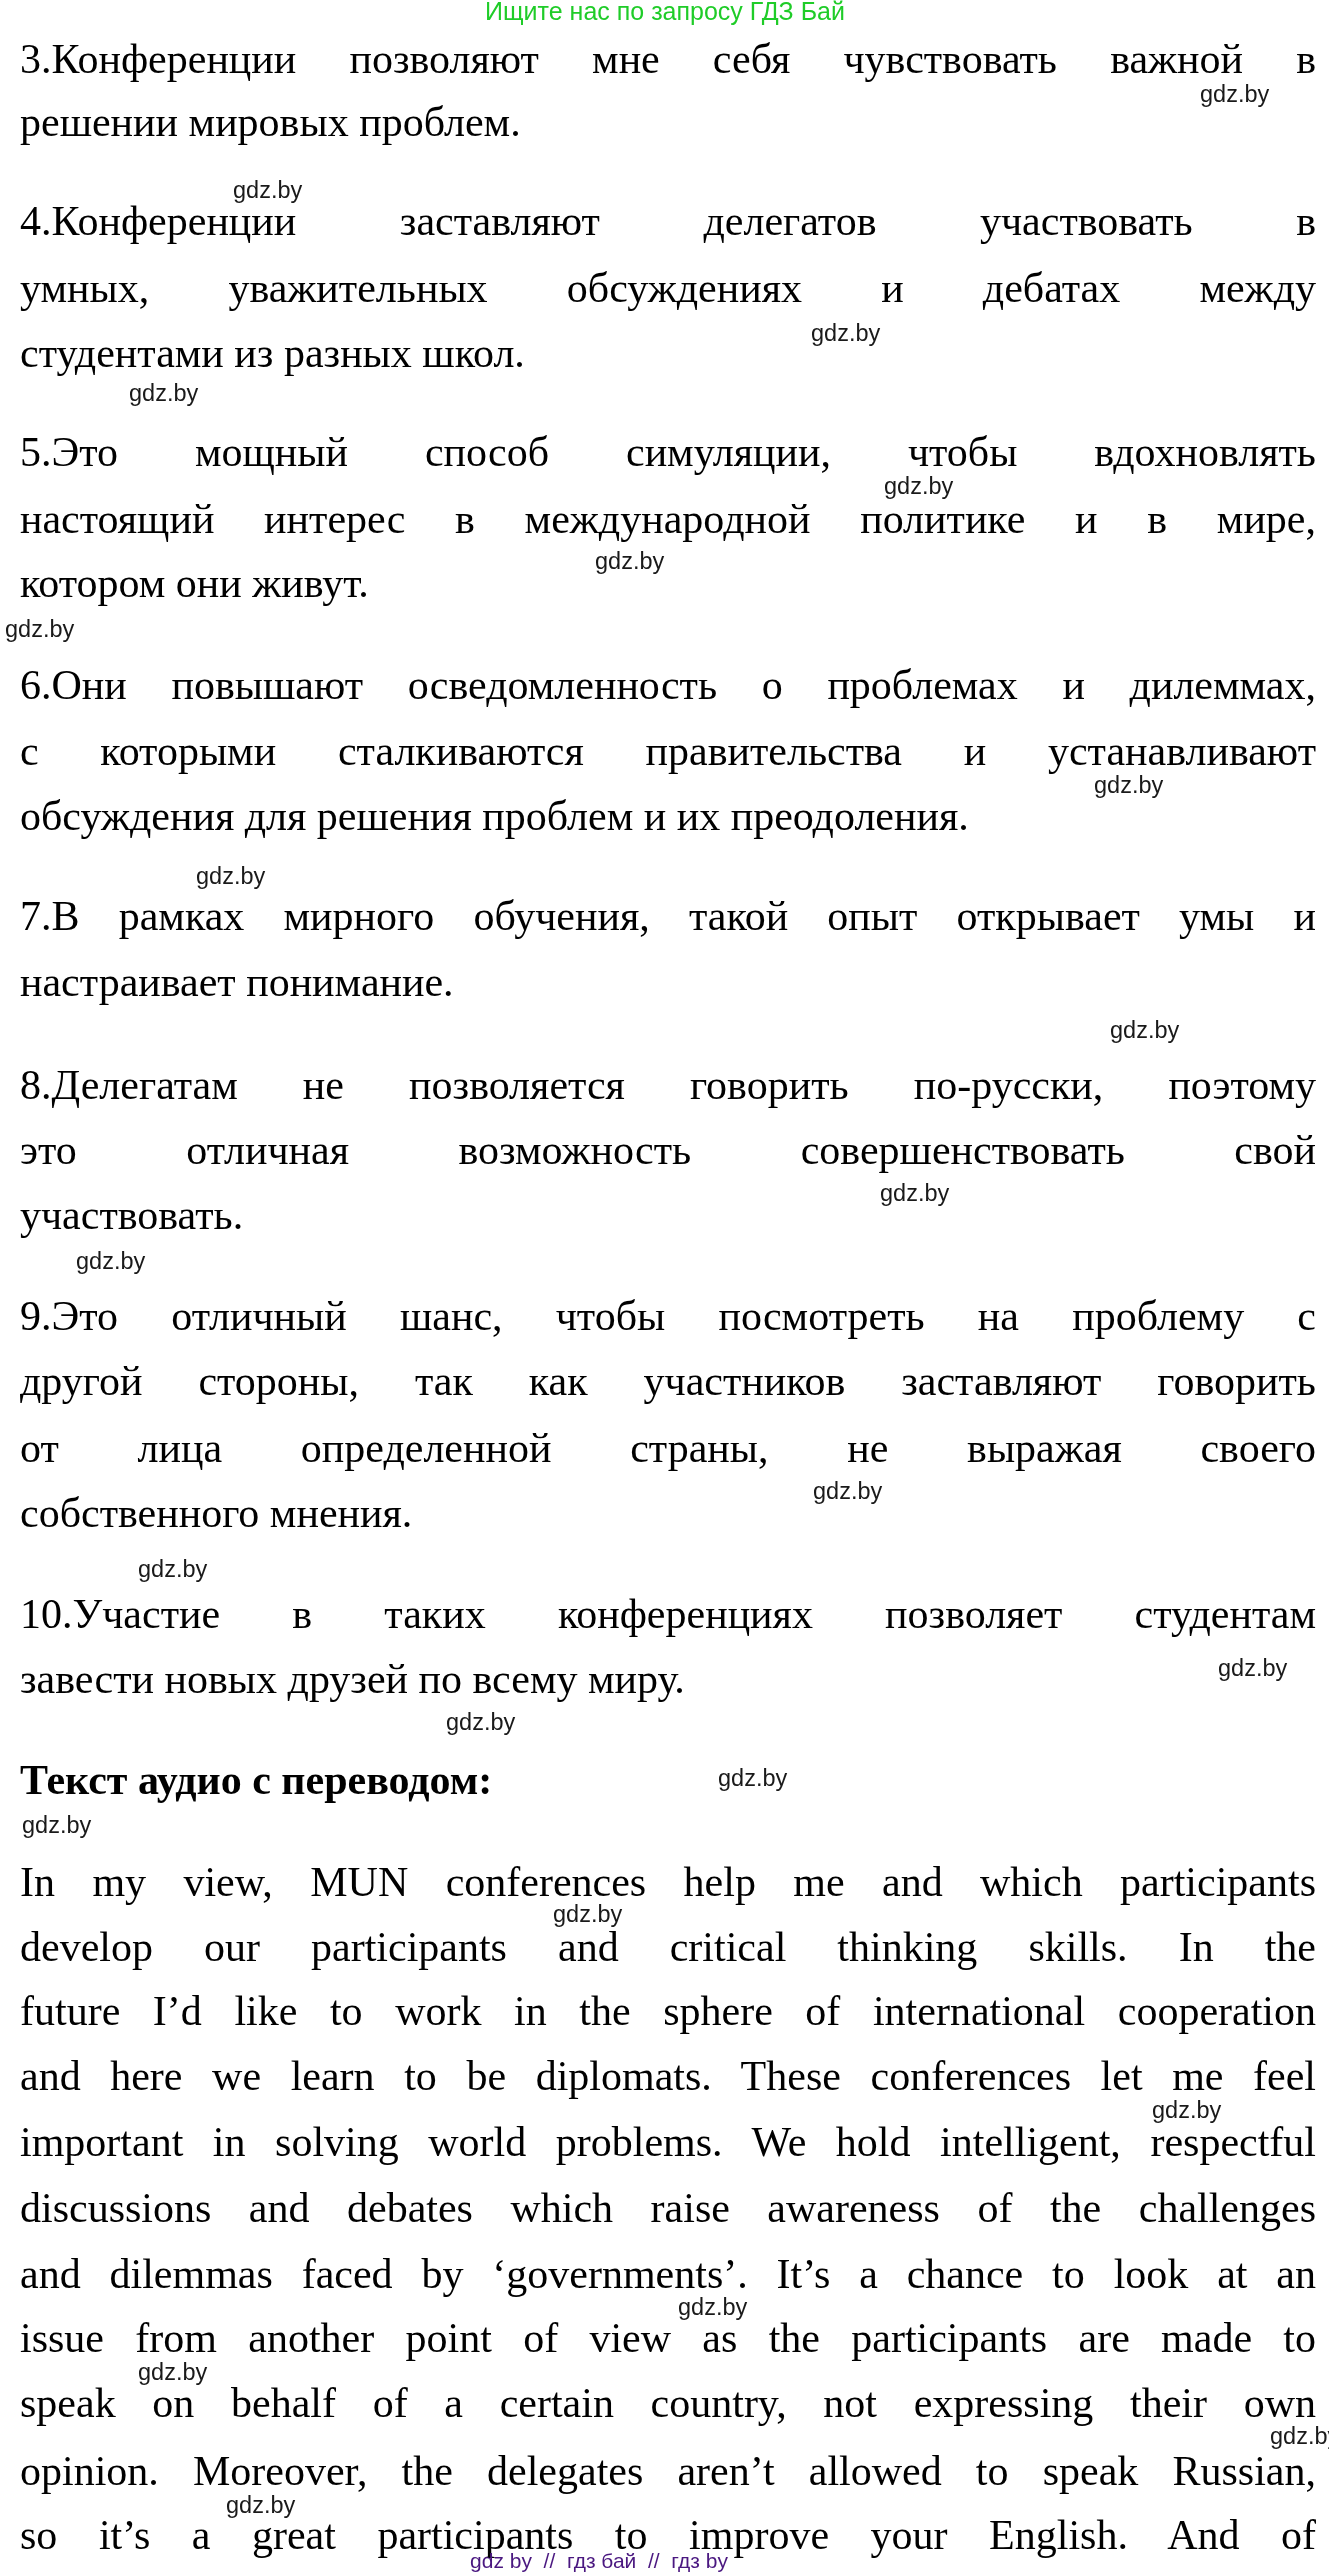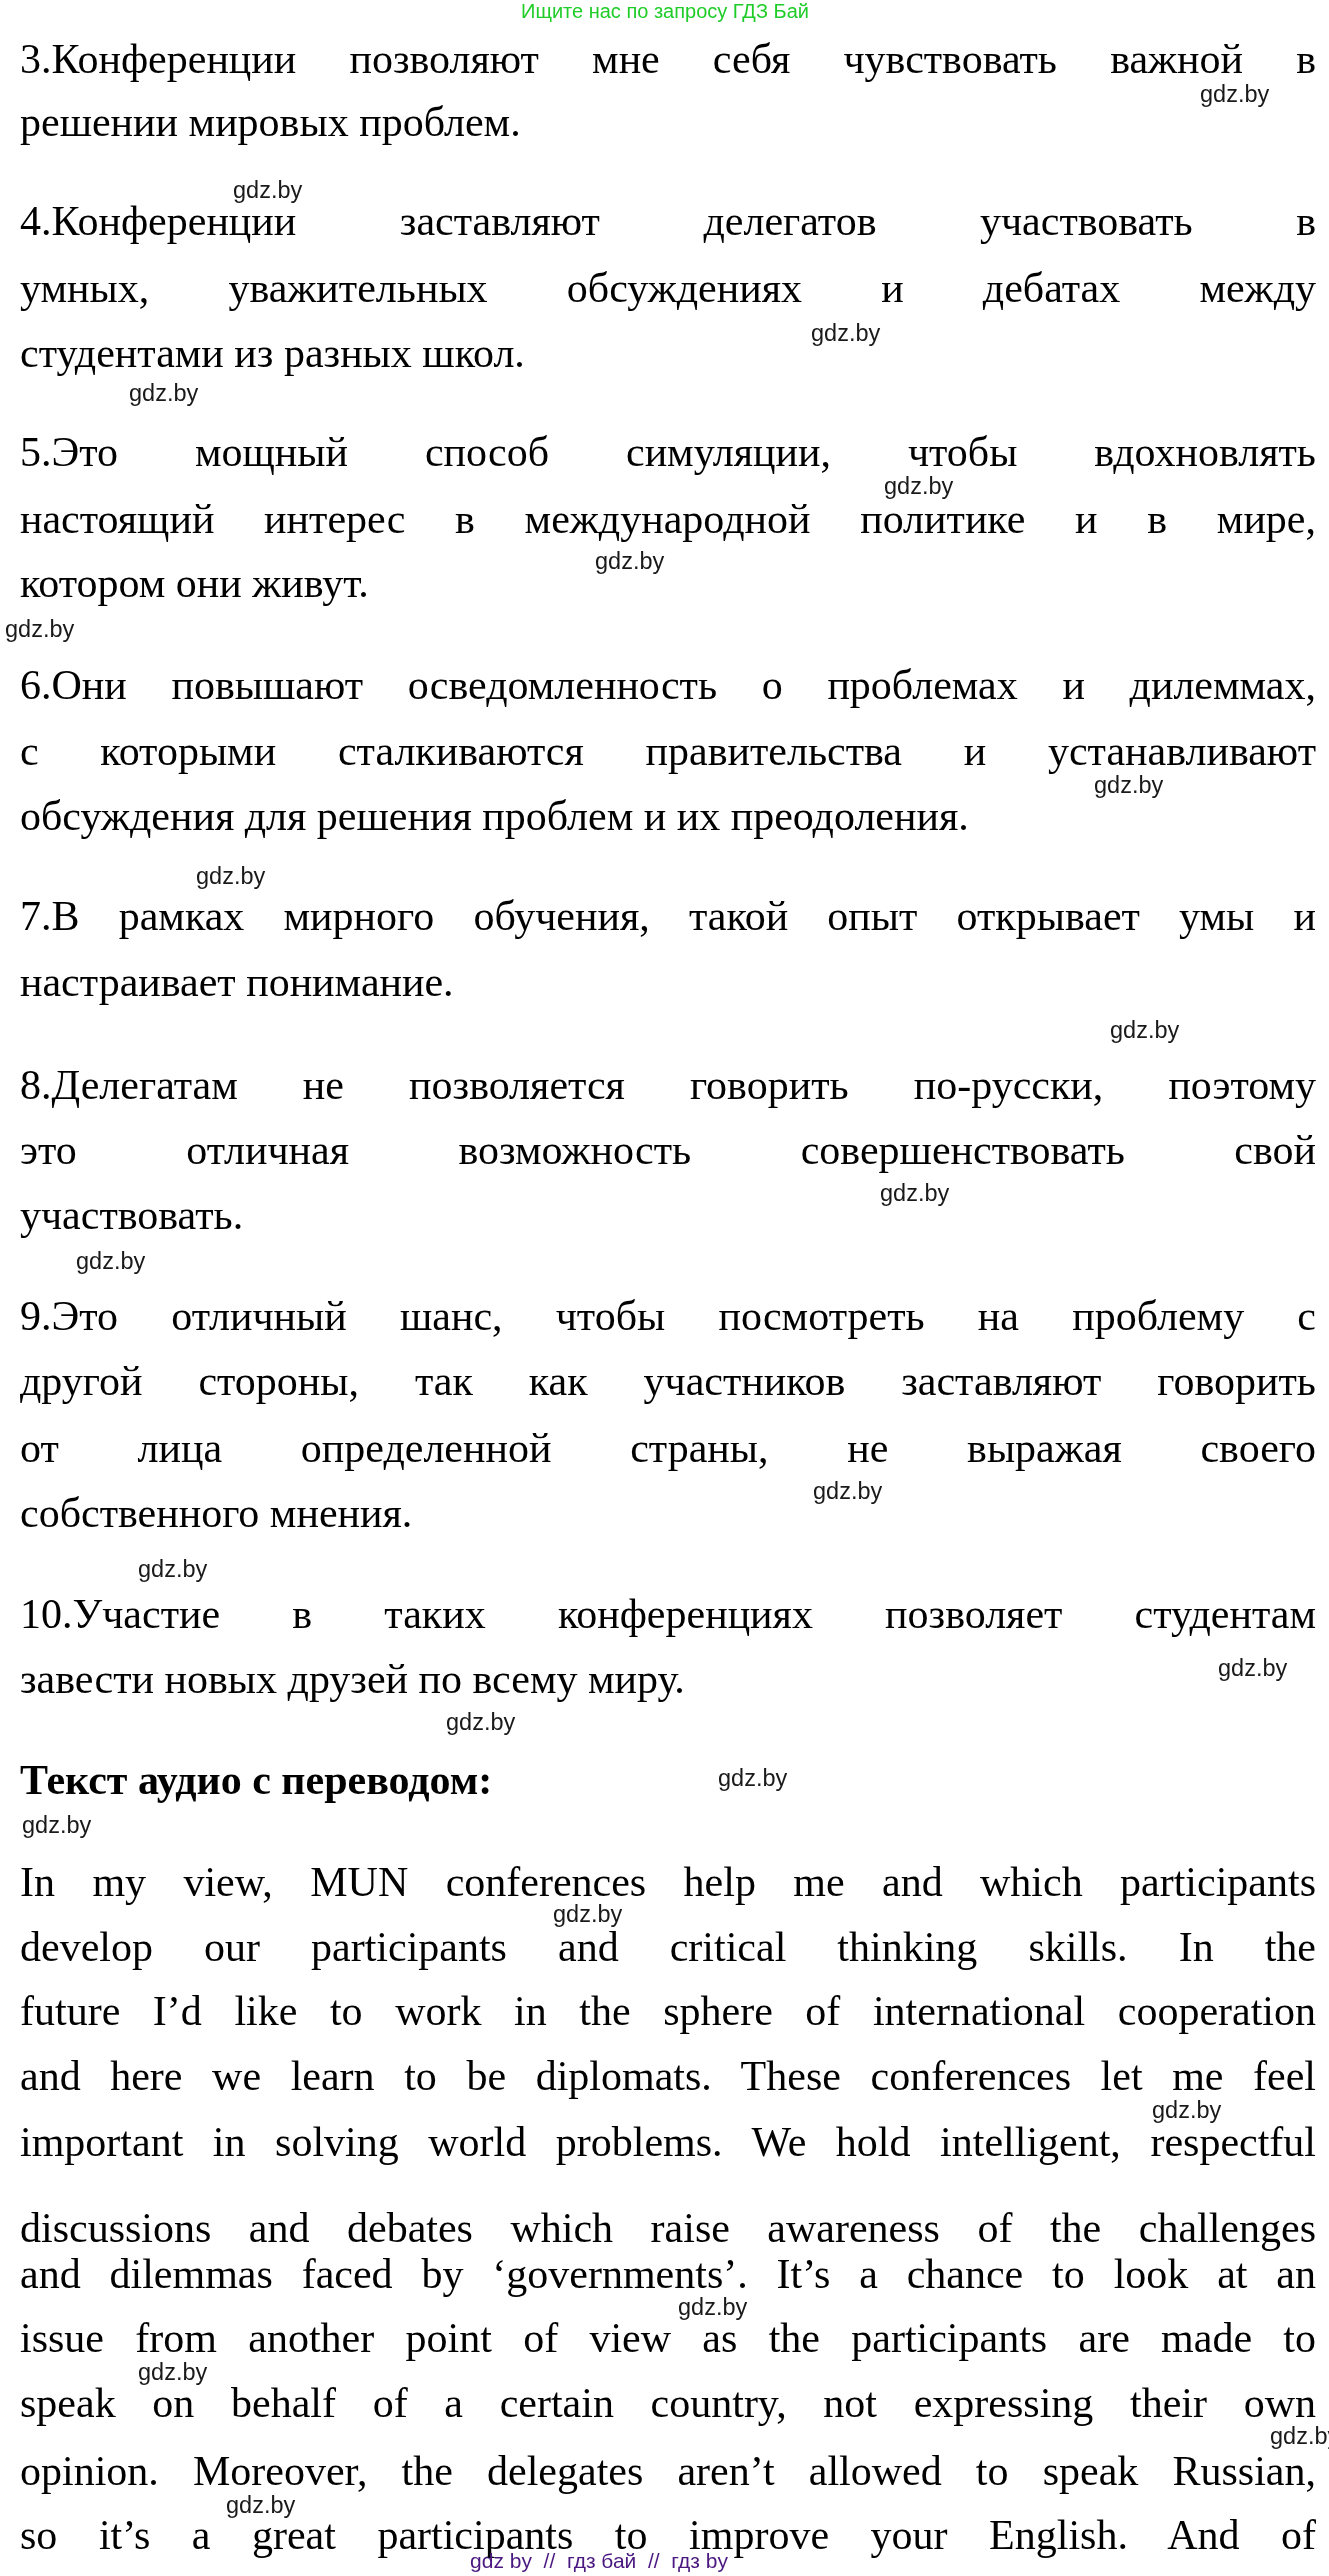--- a/index.html
+++ b/index.html
@@ -1,20 +1,20 @@
 <!DOCTYPE html>
 <html style="font-size:13.4px"><head>
 <meta charset="utf-8">
 <style>
   html, body { margin: 0; padding: 0; background: #ffffff; }
   body { width: 1330px; height: 2576px; position: relative; overflow: hidden; }
   .header {
     position: absolute; left: 0; top: 0; width: 1330px; height: 23.5px;
     text-align: center; font-family: "Liberation Sans", sans-serif;
-    font-size: 20px; line-height: 23.5px; color: #1fcc28;
+    font-size: 25px; line-height: 23.5px; color: #1fcc28;
   }
   .footer {
     position: absolute; left: 0; top: 2548px; width: 1198px; height: 25px;
     text-align: center; font-family: "Liberation Sans", sans-serif;
     font-size: 21px; line-height: 25px; color: #4a1880;
     white-space: pre;
   }
   .line {
     position: absolute; left: 20px; width: 1296px; height: 50px;
     font-family: "Liberation Serif", serif; font-size: 42px; line-height: 50px;
@@ -75,21 +75,21 @@
     </div>
   </div>
 
 <div id="audio">
     <div class="line heading" style="top: 1780px;">Текст аудио с переводом:</div>
     <div class="line just" style="top: 1882px;">In my view, MUN conferences help me and which participants</div>
     <div class="line just" style="top: 1947px;">develop our participants and critical thinking skills. In the</div>
     <div class="line just" style="top: 2011px;">future I’d like to work in the sphere of international cooperation</div>
     <div class="line just" style="top: 2076px;">and here we learn to be diplomats. These conferences let me feel</div>
     <div class="line just" style="top: 2142px;">important in solving world problems. We hold intelligent, respectful</div>
-    <div class="line just" style="top: 2208px; margin-top: 20px;">discussions and debates which raise awareness of the challenges</div>
+    <div class="line just" style="top: 2208px;">discussions and debates which raise awareness of the challenges</div>
     <div class="line just" style="top: 2274px;">and dilemmas faced by ‘governments’. It’s a chance to look at an</div>
     <div class="line just" style="top: 2338px;">issue from another point of view as the participants are made to</div>
     <div class="line just" style="top: 2403px;">speak on behalf of a certain country, not expressing their own</div>
     <div class="line just" style="top: 2471px;">opinion. Moreover, the delegates aren’t allowed to speak Russian,</div>
     <div class="line just" style="top: 2535px;">so it’s a great participants to improve your English. And of</div>
   </div>
 
 <div id="watermarks">
     <div class="wm" style="left: 1200px; top: 95px;">gdz.by</div>
     <div class="wm" style="left: 233px; top: 191px;">gdz.by</div>

